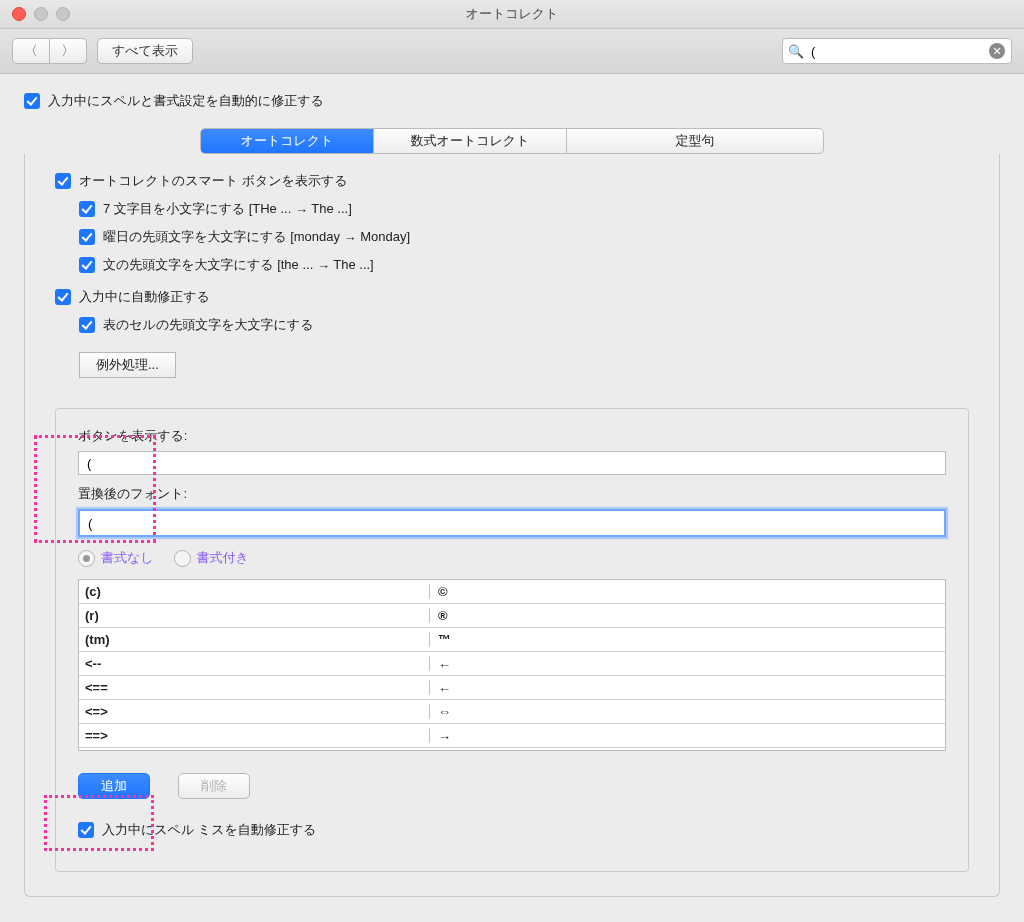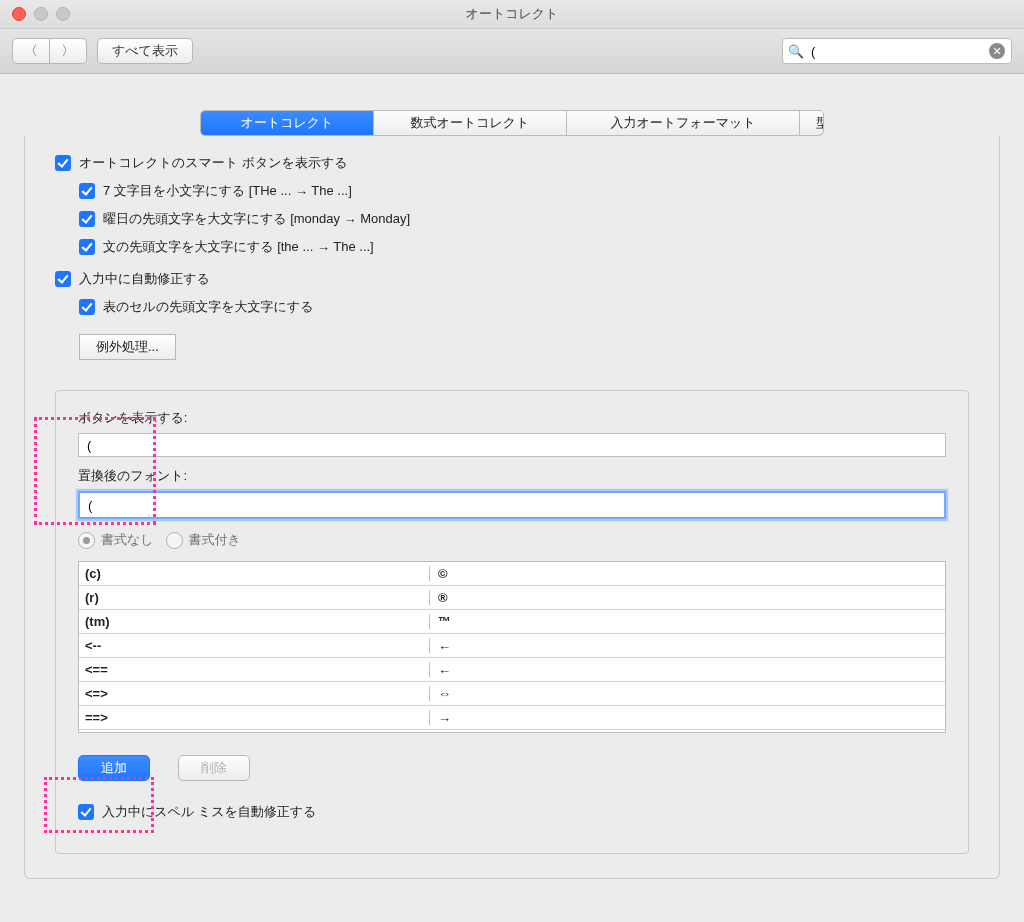--- a/index.html
+++ b/index.html
@@ -103,21 +103,21 @@
   .replacebox{
     margin-top:30px;border:1px solid #c9c9c9;border-radius:4px;
     background:#ececec;padding:18px 22px 22px 22px;position:relative;
   }
   .lbl{margin-bottom:6px;}
   .txtin{
     width:100%;height:24px;box-sizing:border-box;
     border:1px solid #bdbdbd;background:#fff;padding:0 8px;font-size:13px;outline:none;
   }
   .txtin.focus{border:2px solid #6ea8ff;box-shadow:0 0 1px 2px rgba(110,168,255,.5);height:28px;}
-  .radio-row{margin-top:12px;display:flex;gap:12px;align-items:center;color:#737373;}
+  .radio-row{margin-top:12px;display:flex;gap:20px;align-items:center;color:#8b5cf6;}
   .radio{
     width:15px;height:15px;border-radius:50%;border:1px solid #b0b0b0;display:inline-flex;align-items:center;justify-content:center;margin-right:6px;background:#f5f5f5;
   }
   .radio.sel::after{content:"";width:7px;height:7px;border-radius:50%;background:#9a9a9a;}
   .replacetable{
     margin-top:12px;border:1px solid #bcbcbc;background:#fff;height:170px;overflow:hidden;
   }
   .rt-row{display:flex;border-bottom:1px solid #d0d0d0;height:23px;align-items:center;}
   .rt-row:last-child{border-bottom:none;}
   .rt-c1{flex:0 0 344px;border-right:1px solid #c0c0c0;padding-left:6px;font-weight:bold;}
@@ -160,30 +160,31 @@
   <div class="spacer"></div>
   <div class="searchwrap">
     <span class="mag">🔍</span>
     <input value="(" style="">
     <span class="clear">✕</span>
   </div>
 </div>
 
 <div class="content">
 
+  <div class="row opt">
+    <span class="chk"></span>
+    <span>入力中にスペルと書式設定を自動的に修正する</span>
+  </div>
 
   <div class="tabs">
     <div class="tab active" style="flex:0 0 140px">
         <span>オートコレクト</span>
       </div>
     <div class="tab" style="flex:0 0 160px">
         <span>数式オートコレクト</span>
-      </div>
-    <div class="tab" style="flex:0 0 200px">
-        <span>入力オートフォーマット</span>
       </div>
     <div class="tab" style="flex:1">
         <span>定型句</span>
       </div>
   </div>
 
   <div class="panel">
 
     <div class="row opt">
       <span class="chk"></span>

